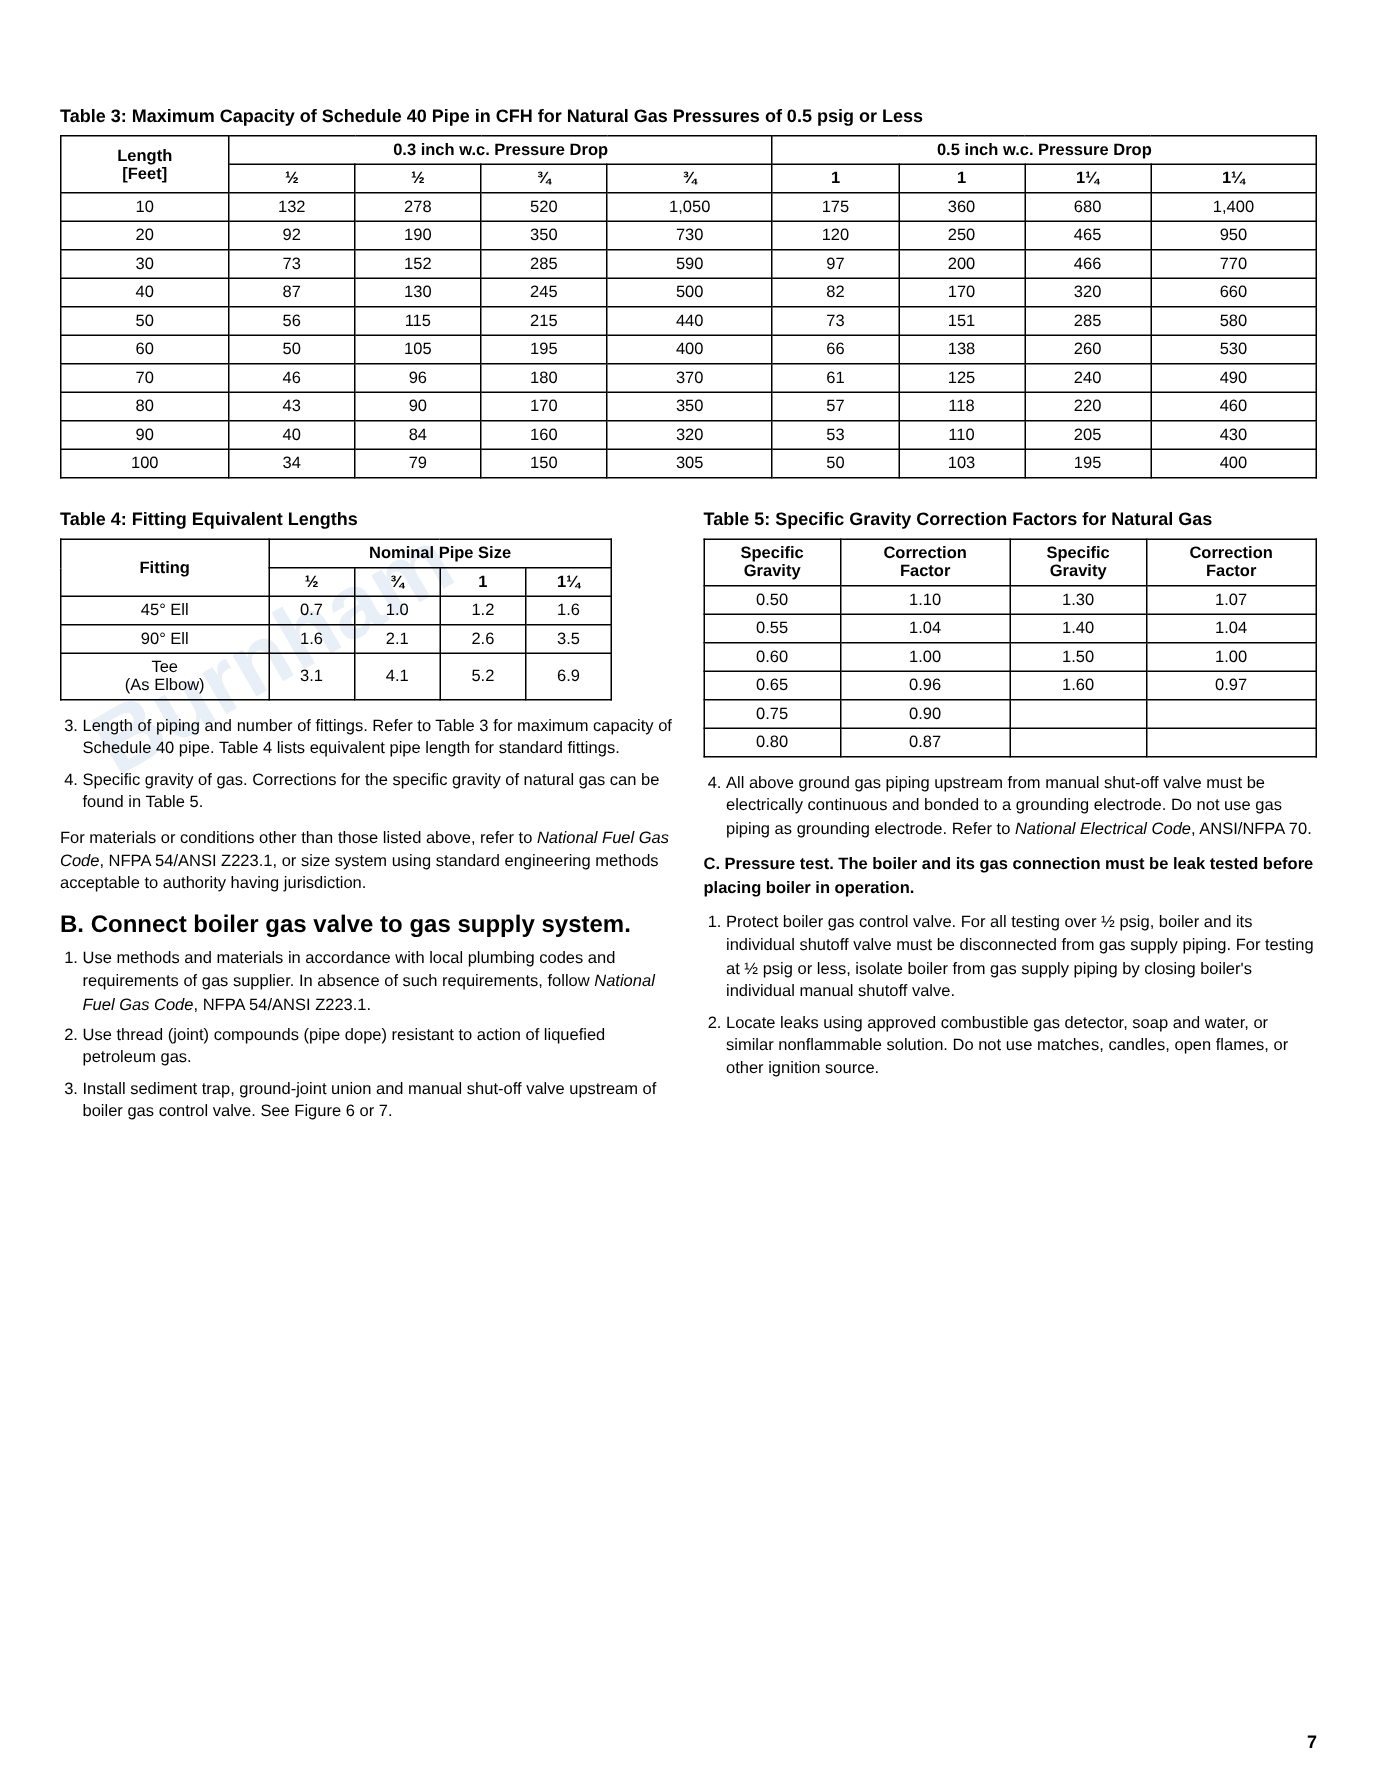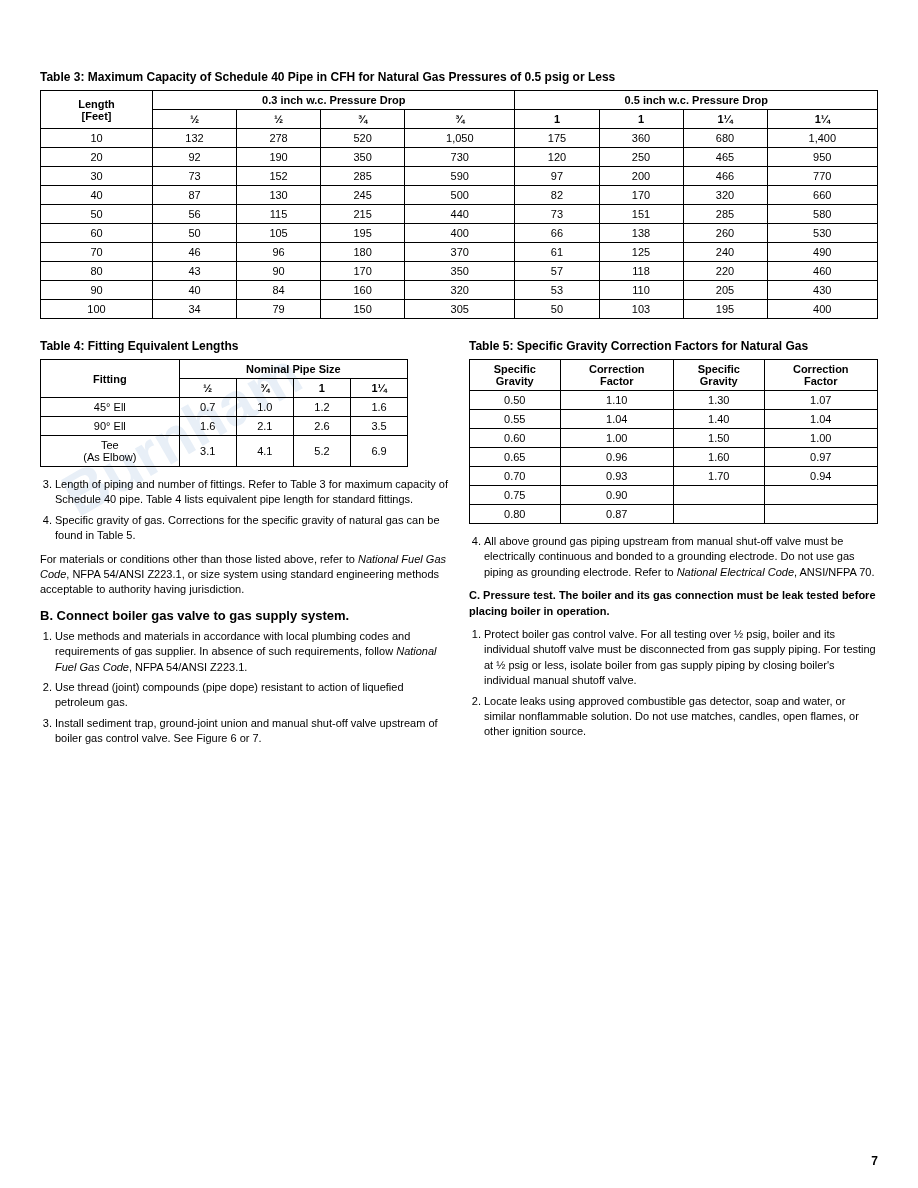--- a/index.html
+++ b/index.html
@@ -53,21 +53,21 @@
     }
     .paragraph {
       font-size: 11px;
       line-height: 1.4;
       margin-bottom: 8px;
     }
     .italic { font-style: italic; }
     .bold { font-weight: bold; }
     .section-header {
       font-weight: bold;
-      font-size: 13px;
+      font-size: 16px;
       margin-top: 10px;
       margin-bottom: 6px;
     }
     .page-number {
       position: absolute;
       bottom: 20px;
       right: 40px;
       font-size: 12px;
       font-weight: bold;
     }
@@ -327,26 +327,20 @@
                 <td>1.50</td>
                 <td>1.00</td>
               </tr>
               <tr>
                 <td>0.65</td>
                 <td>0.96</td>
                 <td>1.60</td>
                 <td>0.97</td>
               </tr>
               <tr>
-                <td>0.70</td>
-                <td>0.93</td>
-                <td>1.70</td>
-                <td>0.94</td>
-              </tr>
-              <tr>
                 <td>0.75</td>
                 <td>0.90</td>
                 <td></td>
                 <td></td>
               </tr>
               <tr>
                 <td>0.80</td>
                 <td>0.87</td>
                 <td></td>
                 <td></td>

